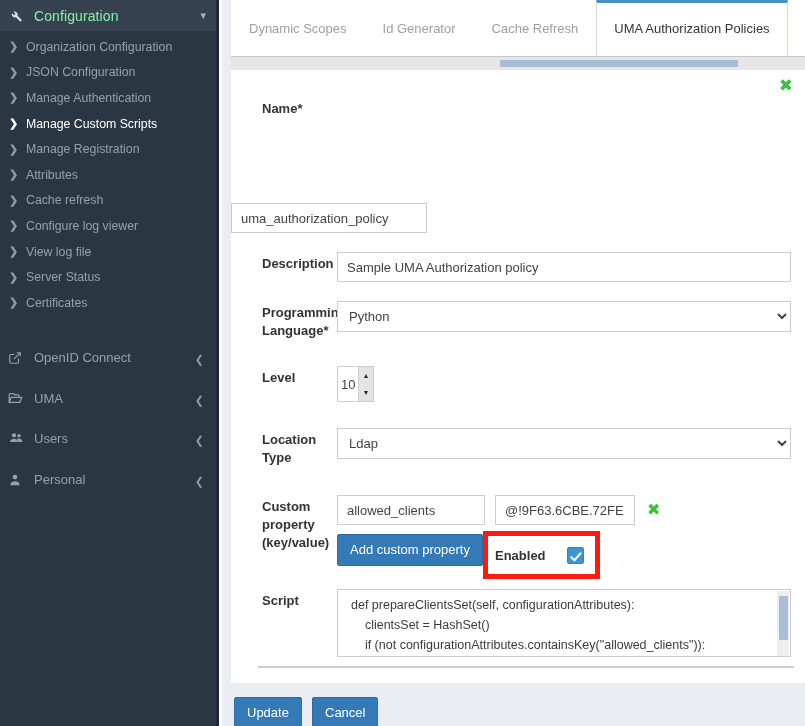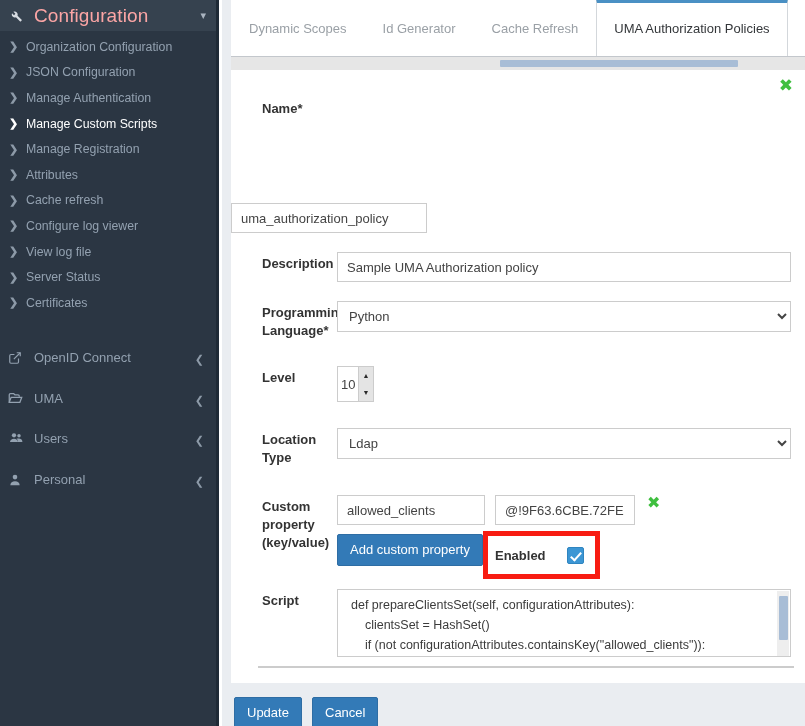--- a/index.html
+++ b/index.html
@@ -27,22 +27,22 @@
     padding: 0 10px 0 9px;
     color: #ffffff;
   }
   .sb-header .sb-h-icon {
     width: 18px; flex: 0 0 18px;
     display: flex; align-items: center; justify-content: flex-start;
     color: #d8dde3;
   }
   .sb-header .sb-h-title {
     flex: 1 1 auto;
-    font-size: 19px;
-    color: #fca5a5;
+    font-size: 14px;
+    color: #86efac;
     padding-left: 7px;
     letter-spacing: .1px;
   }
   .sb-header .sb-h-caret {
     color: #aab4c0; font-size: 11px; line-height: 1;
   }
 
   .sb-list { padding-top: 3px; }
   .sb-item {
     height: 25.6px;
@@ -192,21 +192,21 @@
     width: 16px; border-left: 1px solid #cccccc;
     background: #e4e4e4;
     display: flex; flex-direction: column;
   }
   .spin .btns span {
     flex: 1 1 50%;
     display: flex; align-items: center; justify-content: center;
     font-size: 7px; color: #2a2a2a; line-height: 1;
   }
 
-  .cust-inputs { display: flex; }
+  .cust-inputs { display: flex; align-items: center; }
   .cust-inputs .k { width: 148px; flex: 0 0 148px; }
   .cust-inputs .v { width: 140px; flex: 0 0 140px; margin-left: 10px; }
   .cust-x {
     margin-left: 12px; color: #3fbf3f;
     font-size: 16px; font-weight: bold; line-height: 1;
     font-family: "DejaVu Sans", sans-serif; cursor: pointer;
   }
   .btn {
     display: inline-block;
     background: #337ab7;

